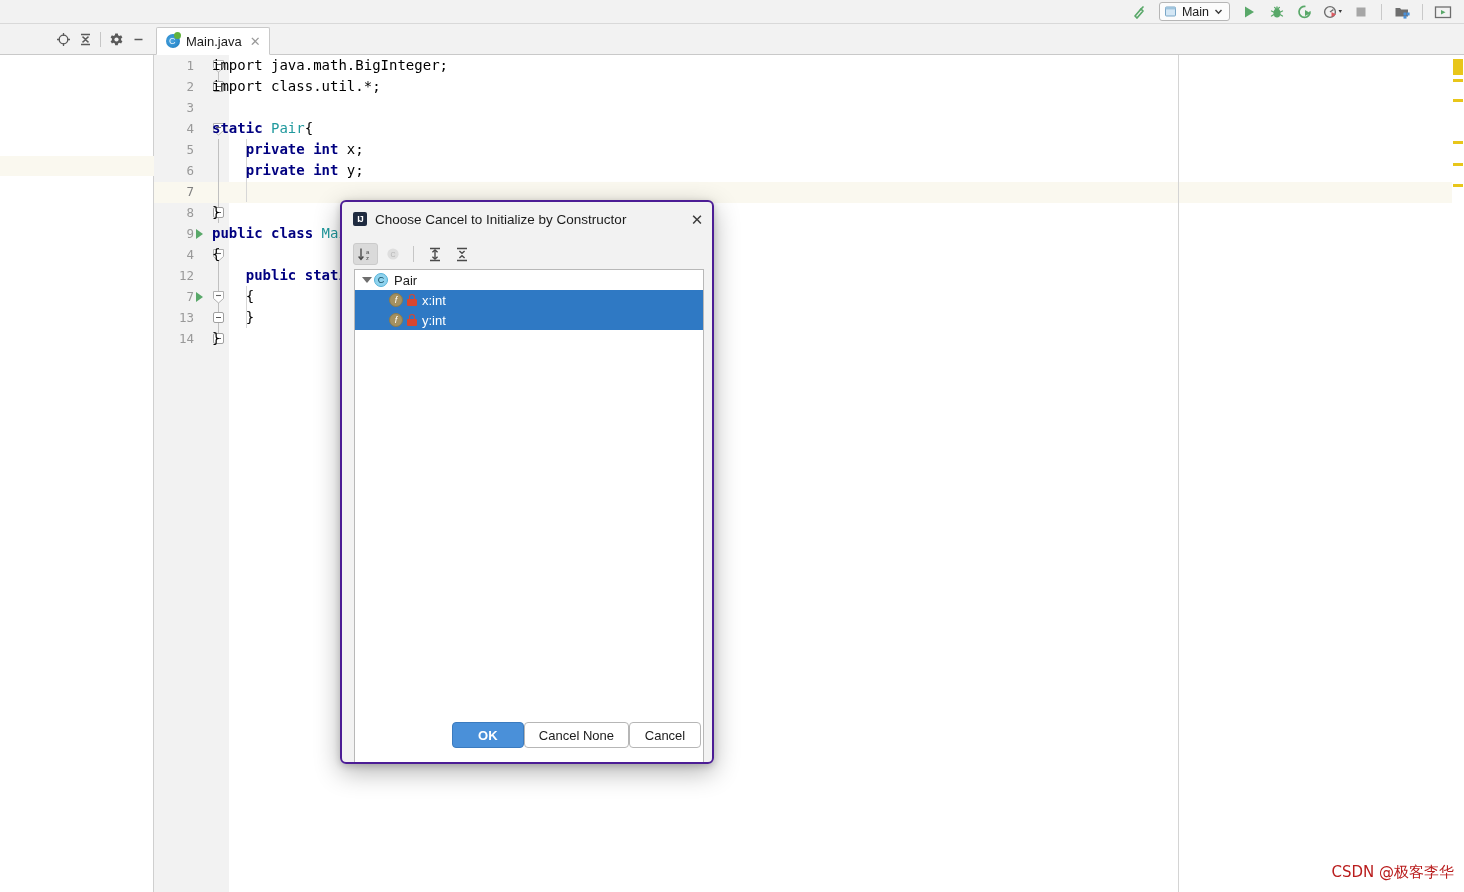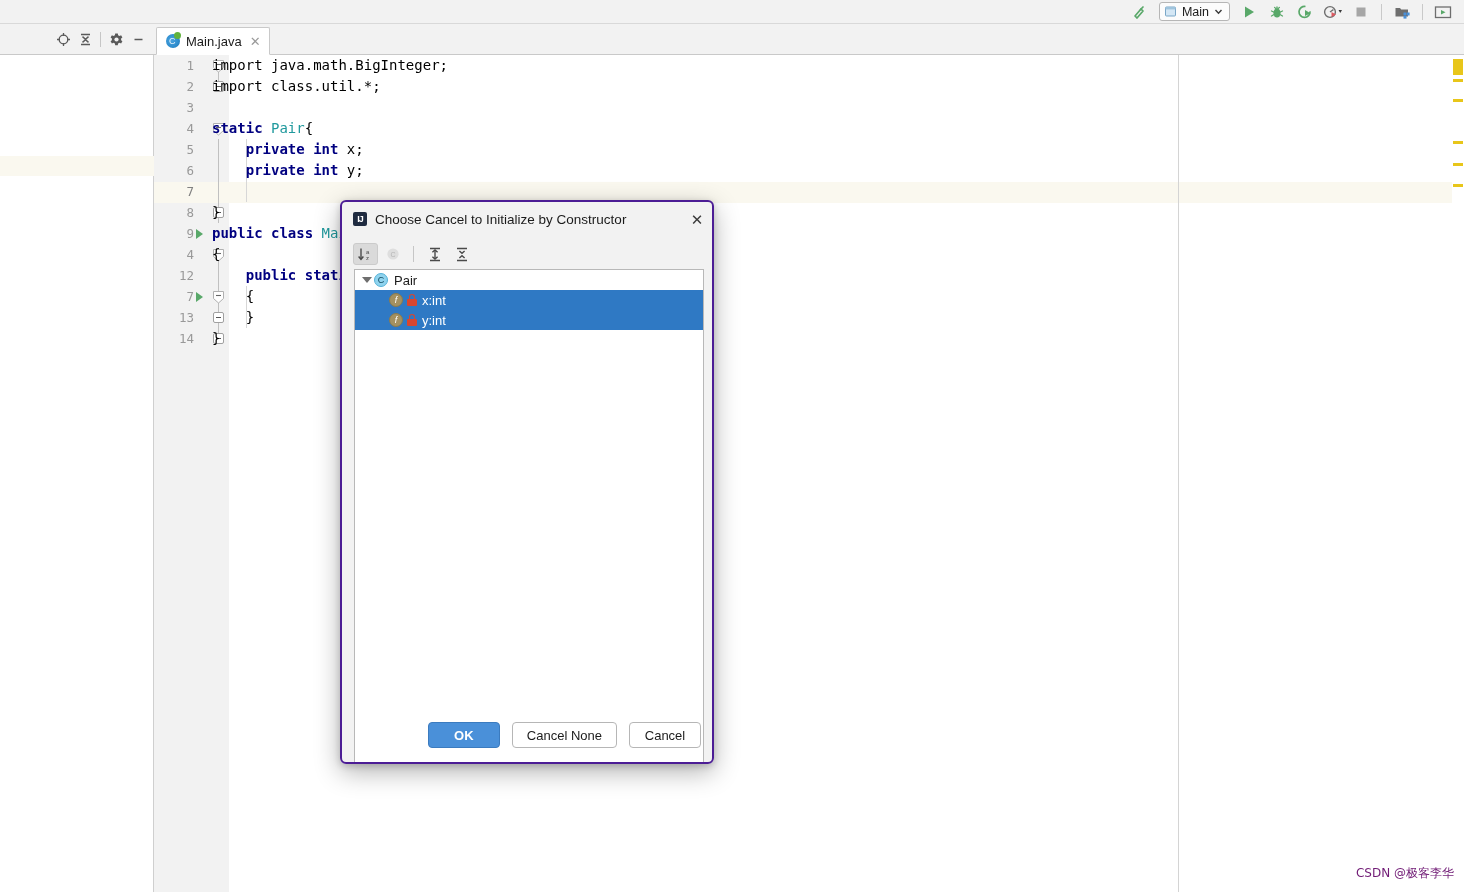--- a/index.html
+++ b/index.html
@@ -141,21 +141,21 @@
   .annot {
     position:absolute; left:767px; top:286px;
     font-family:"DejaVu Sans","Liberation Sans",sans-serif;
     font-size:27px; font-weight:bold; font-style:italic; color:#ee1c16;
     letter-spacing:0.5px; white-space:nowrap;
   }
 
   
   .watermark {
     position:absolute; right:10px; bottom:10px;
-    font-size:12px; color:#701a75; font-family:"DejaVu Sans","Liberation Sans",sans-serif;
+    font-size:15px; color:#b91c1c; font-family:"DejaVu Sans","Liberation Sans",sans-serif;
     white-space:nowrap;
   }
 
   
   .dlg-shadow {
     position:absolute; left:340px; top:200px; width:374px; height:564px;
     border-radius:6px;
     box-shadow: 0 8px 26px rgba(0,0,0,0.30), 0 2px 7px rgba(0,0,0,0.18);
     background:transparent; pointer-events:none;
   }
@@ -227,21 +227,21 @@
   }
   .lock-ico .body { position:absolute; left:0; bottom:0; width:10px; height:7px; background:#d9462f; border-radius:1px; }
   .lock-ico .shackle {
     position:absolute; left:2px; top:0; width:6px; height:6px;
     border:1.5px solid #d9462f; border-bottom:none; border-radius:3px 3px 0 0;
   }
   .indent-2 { padding-left:34px; }
 
   .dlg-buttons {
     position:absolute; left:0; bottom:14px; width:374px;
-    display:flex; justify-content:flex-end; gap:12px; padding-right:15px;
+    display:flex; justify-content:flex-end; gap:0; padding-right:15px;
   }
   .btn {
     height:26px; min-width:72px; padding:0 14px;
     border:1px solid #b6b6b6; border-radius:4px; background:#ffffff;
     font-size:13px; color:#1b1b1b;
     display:flex; align-items:center; justify-content:center;
   }
   .btn.primary {
     background:#4a90d9; border:1px solid #3b7bbf; color:#ffffff; font-weight:bold;
     min-width:72px;

